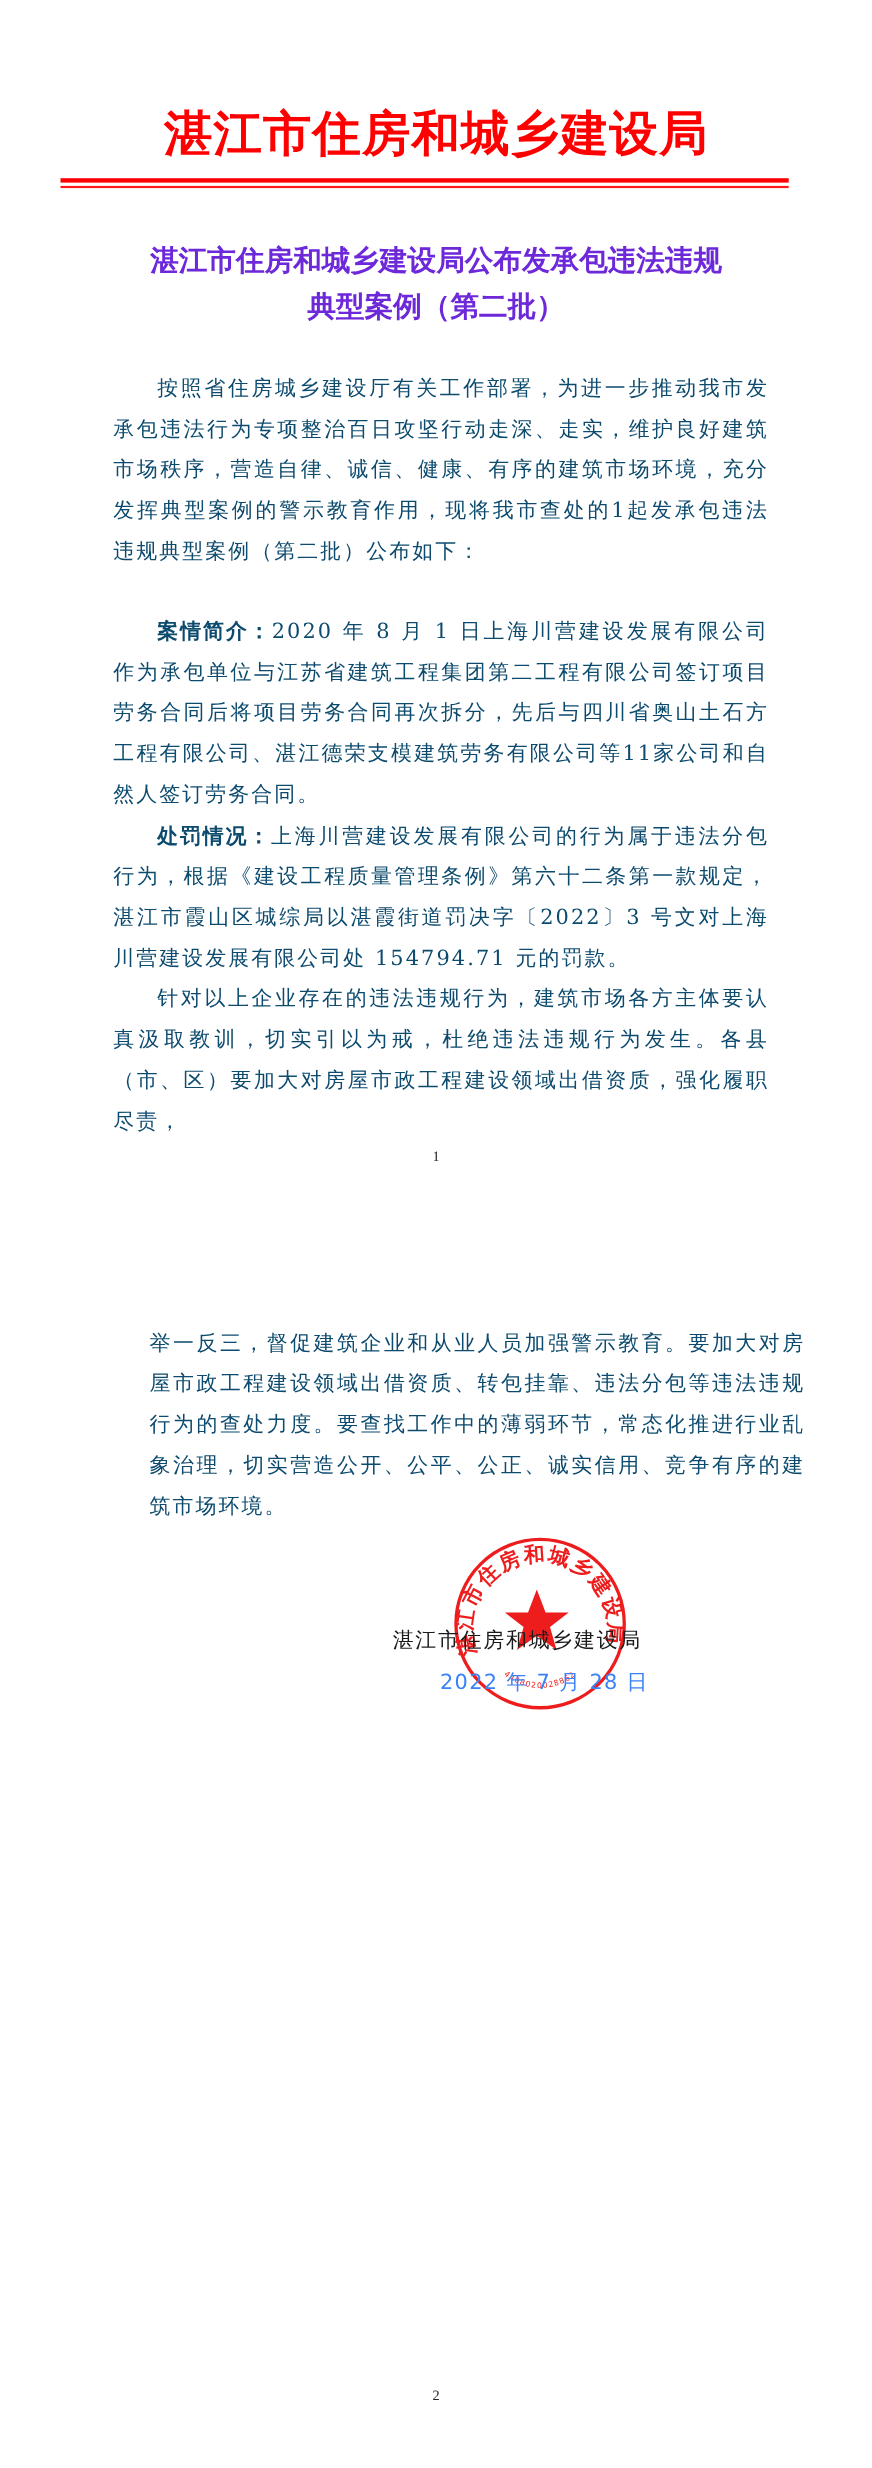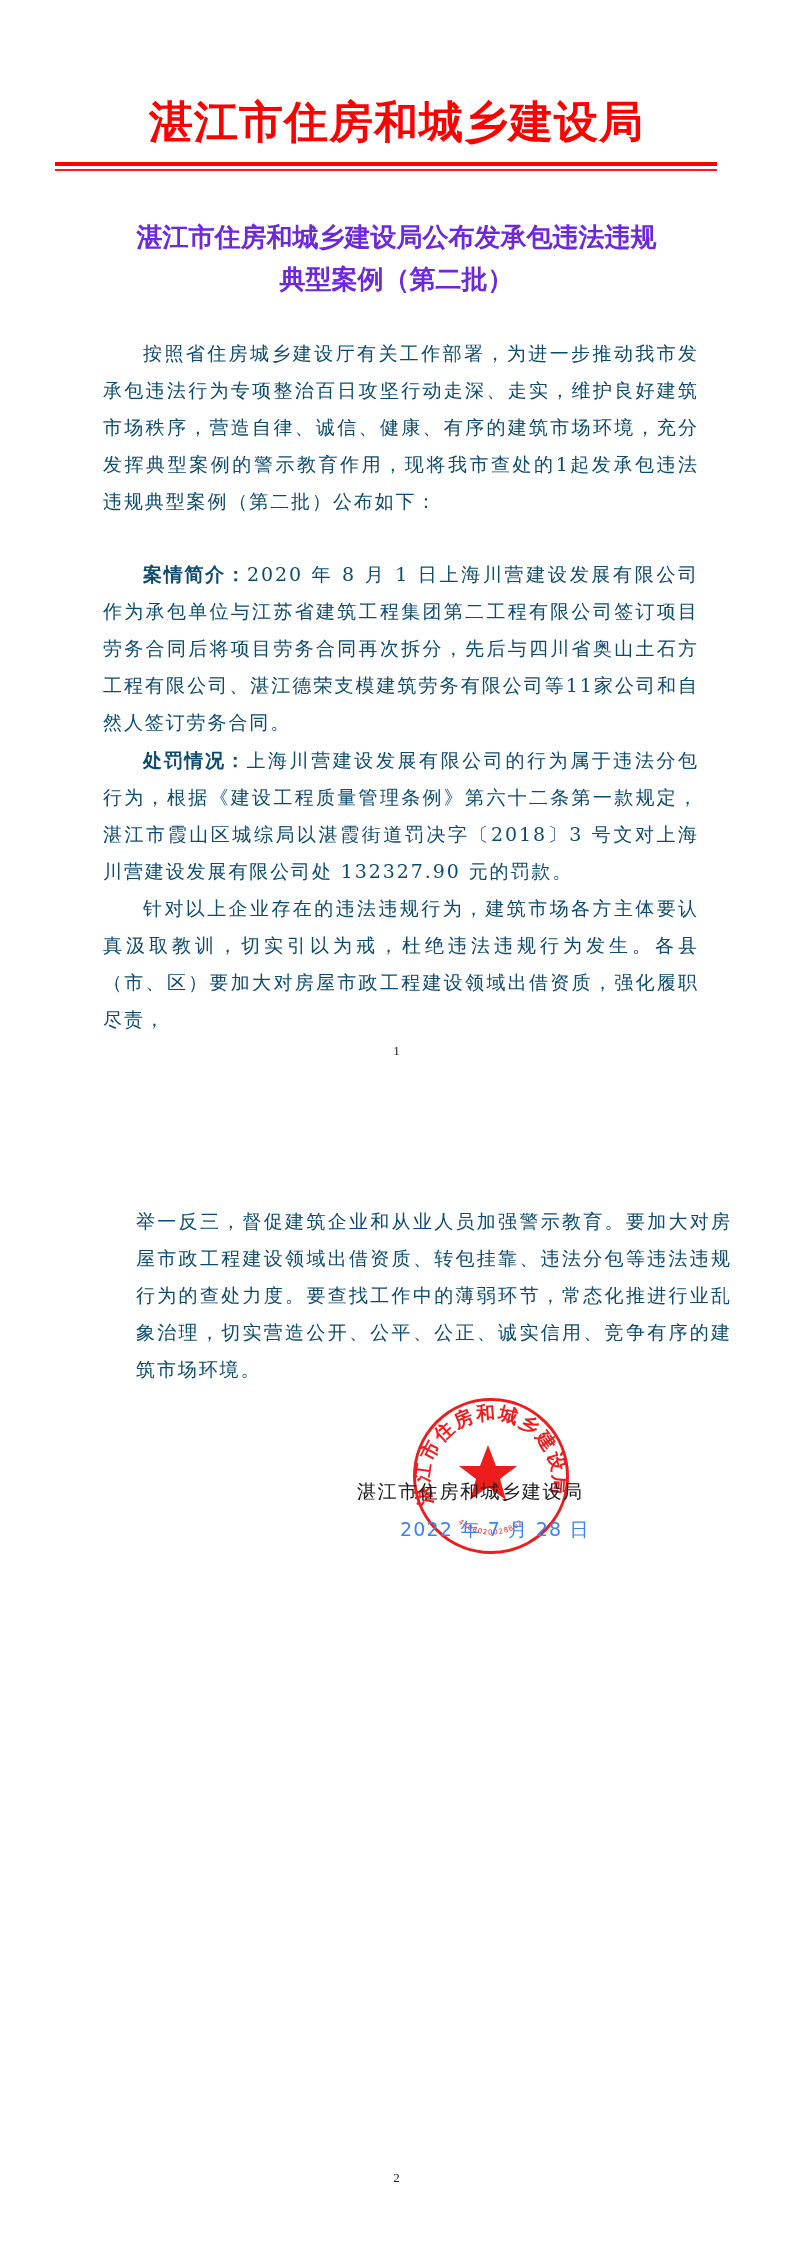--- a/index.html
+++ b/index.html
@@ -70,21 +70,21 @@
   <div class="doc-title">
     <div>湛江市住房和城乡建设局公布发承包违法违规</div>
     <div>典型案例（第二批）</div>
   </div>
 
   <div class="para" style="top:335px;">按照省住房城乡建设厅有关工作部署，为进一步推动我市发承包违法行为专项整治百日攻坚行动走深、走实，维护良好建筑市场秩序，营造自律、诚信、健康、有序的建筑市场环境，充分发挥典型案例的警示教育作用，现将我市查处的1起发承包违法违规典型案例（第二批）公布如下：</div>
 
 
   <div class="para" style="top:556px;"><span class="label">案情简介：</span><span>2020 年 8 月 1 日上海川营建设发展有限公司作为承包单位与江苏省建筑工程集团第二工程有限公司签订项目劳务合同后将项目劳务合同再次拆分，先后与四川省奥山土石方工程有限公司、湛江德荣支模建筑劳务有限公司等11家公司和自然人签订劳务合同。</span></div>
 
-  <div class="para" style="top:742px;"><span class="label">处罚情况：</span><span>上海川营建设发展有限公司的行为属于违法分包行为，根据《建设工程质量管理条例》第六十二条第一款规定，湛江市霞山区城综局以湛霞街道罚决字〔2018〕3 号文对上海川营建设发展有限公司处 132327.90 元的罚款。</span></div>
+  <div class="para" style="top:742px;"><span class="label">处罚情况：</span><span>上海川营建设发展有限公司的行为属于违法分包行为，根据《建设工程质量管理条例》第六十二条第一款规定，湛江市霞山区城综局以湛霞街道罚决字〔2022〕3 号文对上海川营建设发展有限公司处 154794.71 元的罚款。</span></div>
 
   <div class="para" style="top:890px;">针对以上企业存在的违法违规行为，建筑市场各方主体要认真汲取教训，切实引以为戒，杜绝违法违规行为发生。各县（市、区）要加大对房屋市政工程建设领域出借资质，强化履职尽责，</div>
 
   <div class="page-num" style="top:1043px;">1</div>
 </div>
 
 <div class="page" id="page2">
   <div class="para" style="top:103px; text-indent:0;margin-left:33px;">举一反三，督促建筑企业和从业人员加强警示教育。要加大对房屋市政工程建设领域出借资质、转包挂靠、违法分包等违法违规行为的查处力度。要查找工作中的薄弱环节，常态化推进行业乱象治理，切实营造公开、公平、公正、诚实信用、竞争有序的建筑市场环境。</div>
   <div class="page-num" style="top:1070px;">2</div>
 </div>

